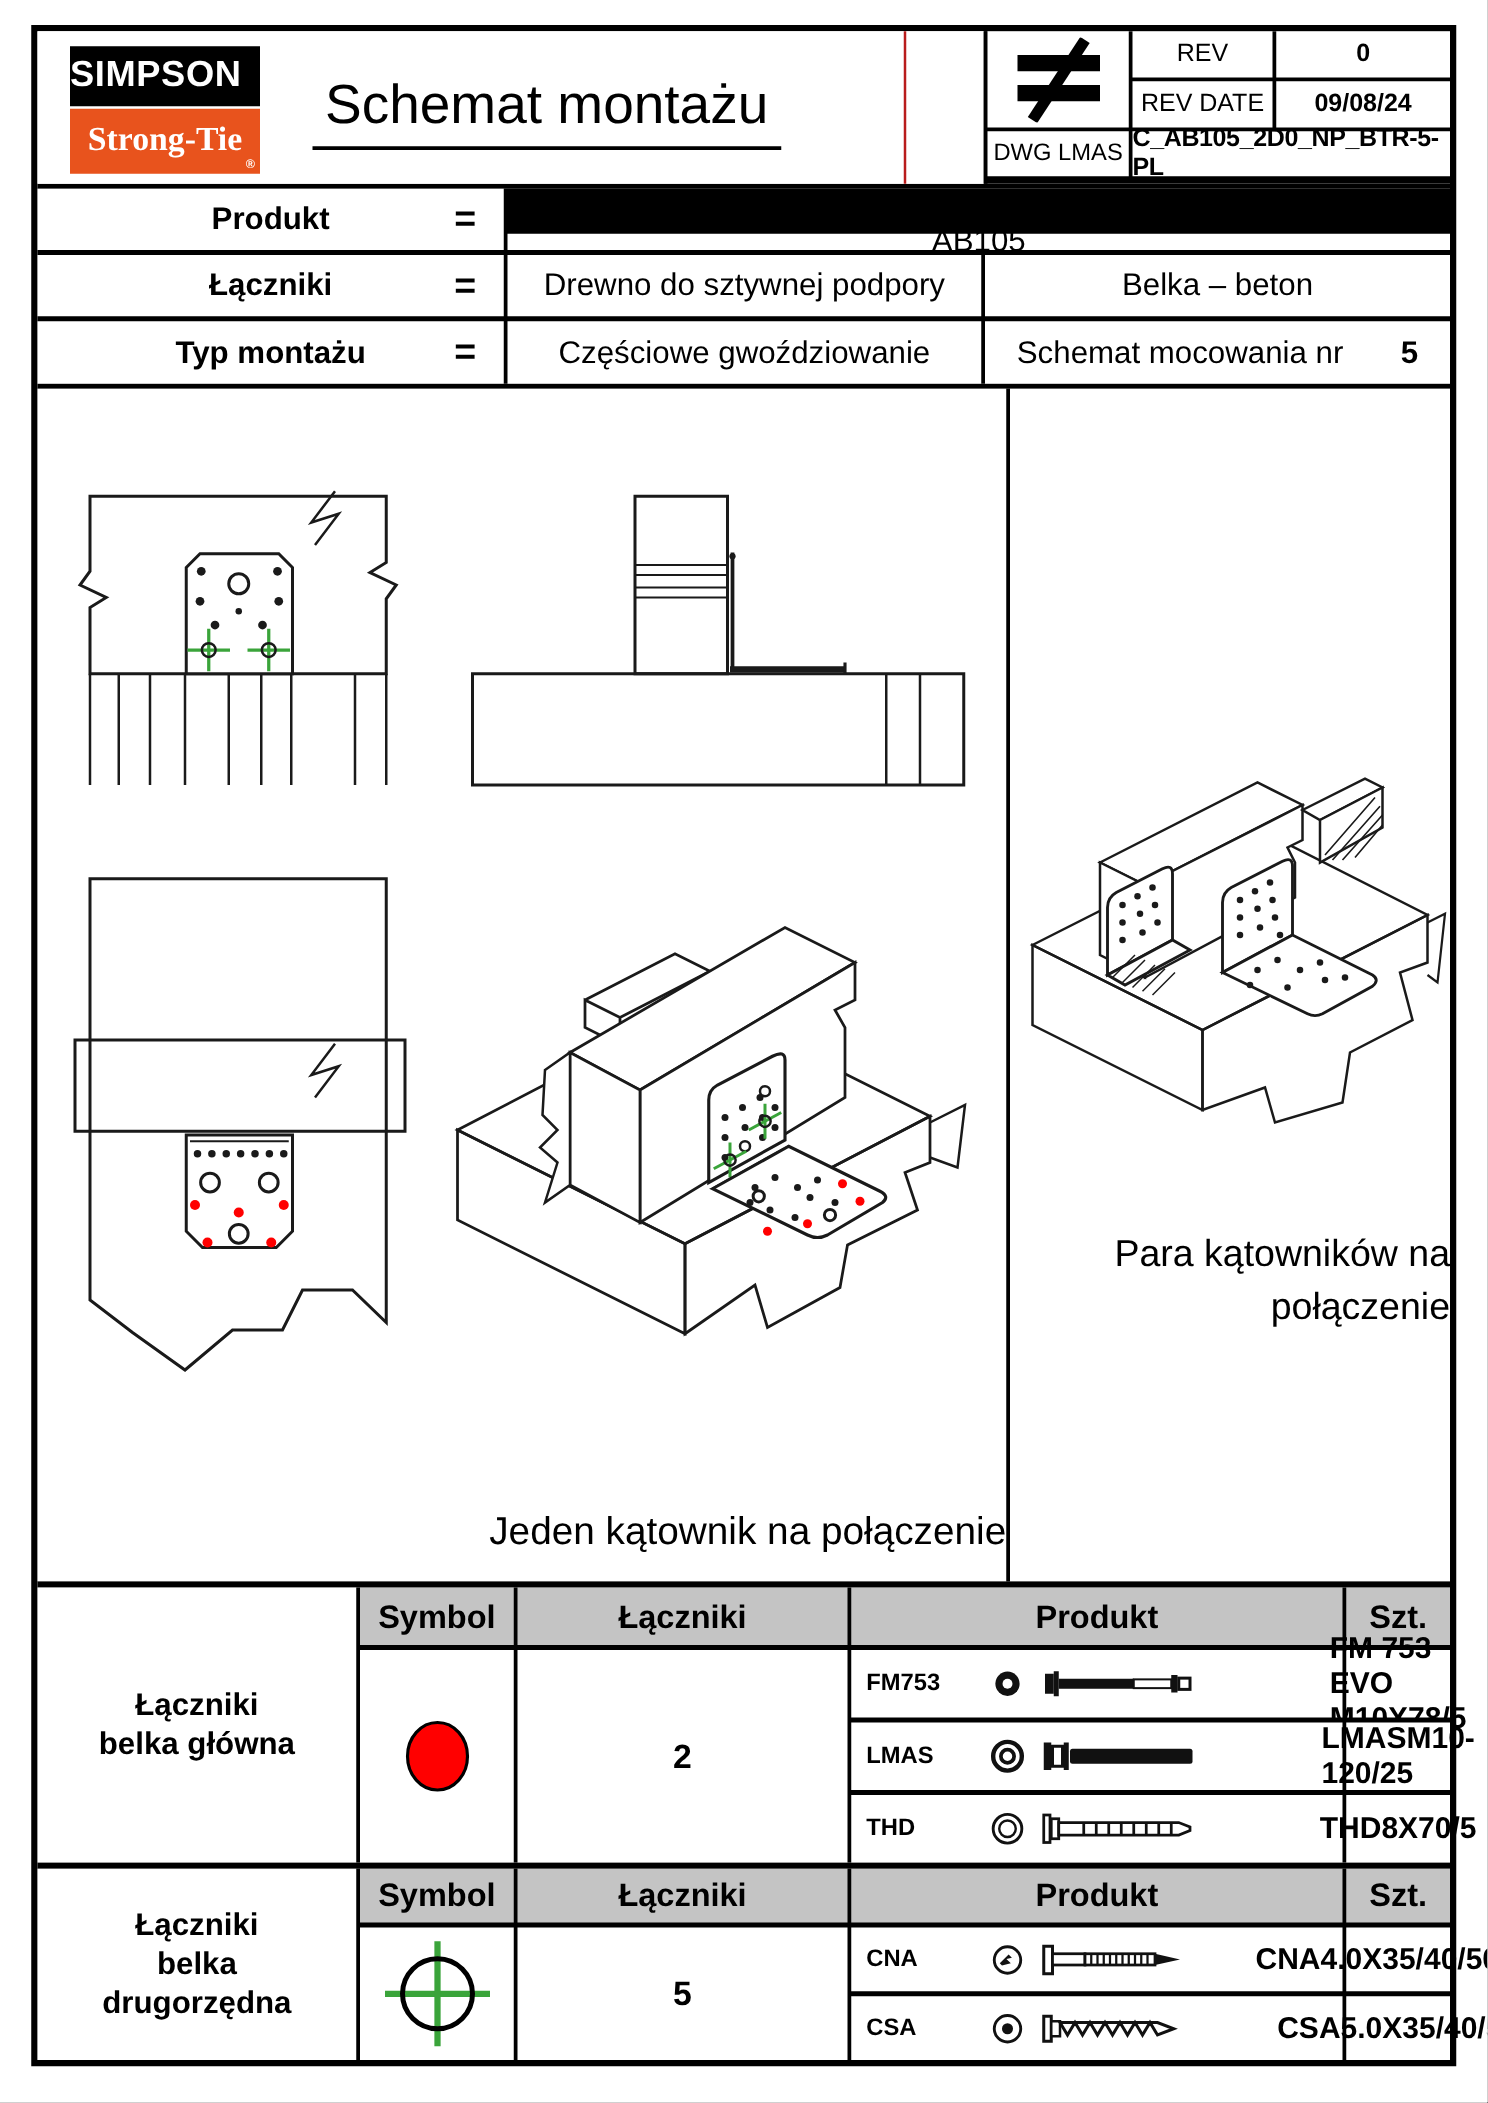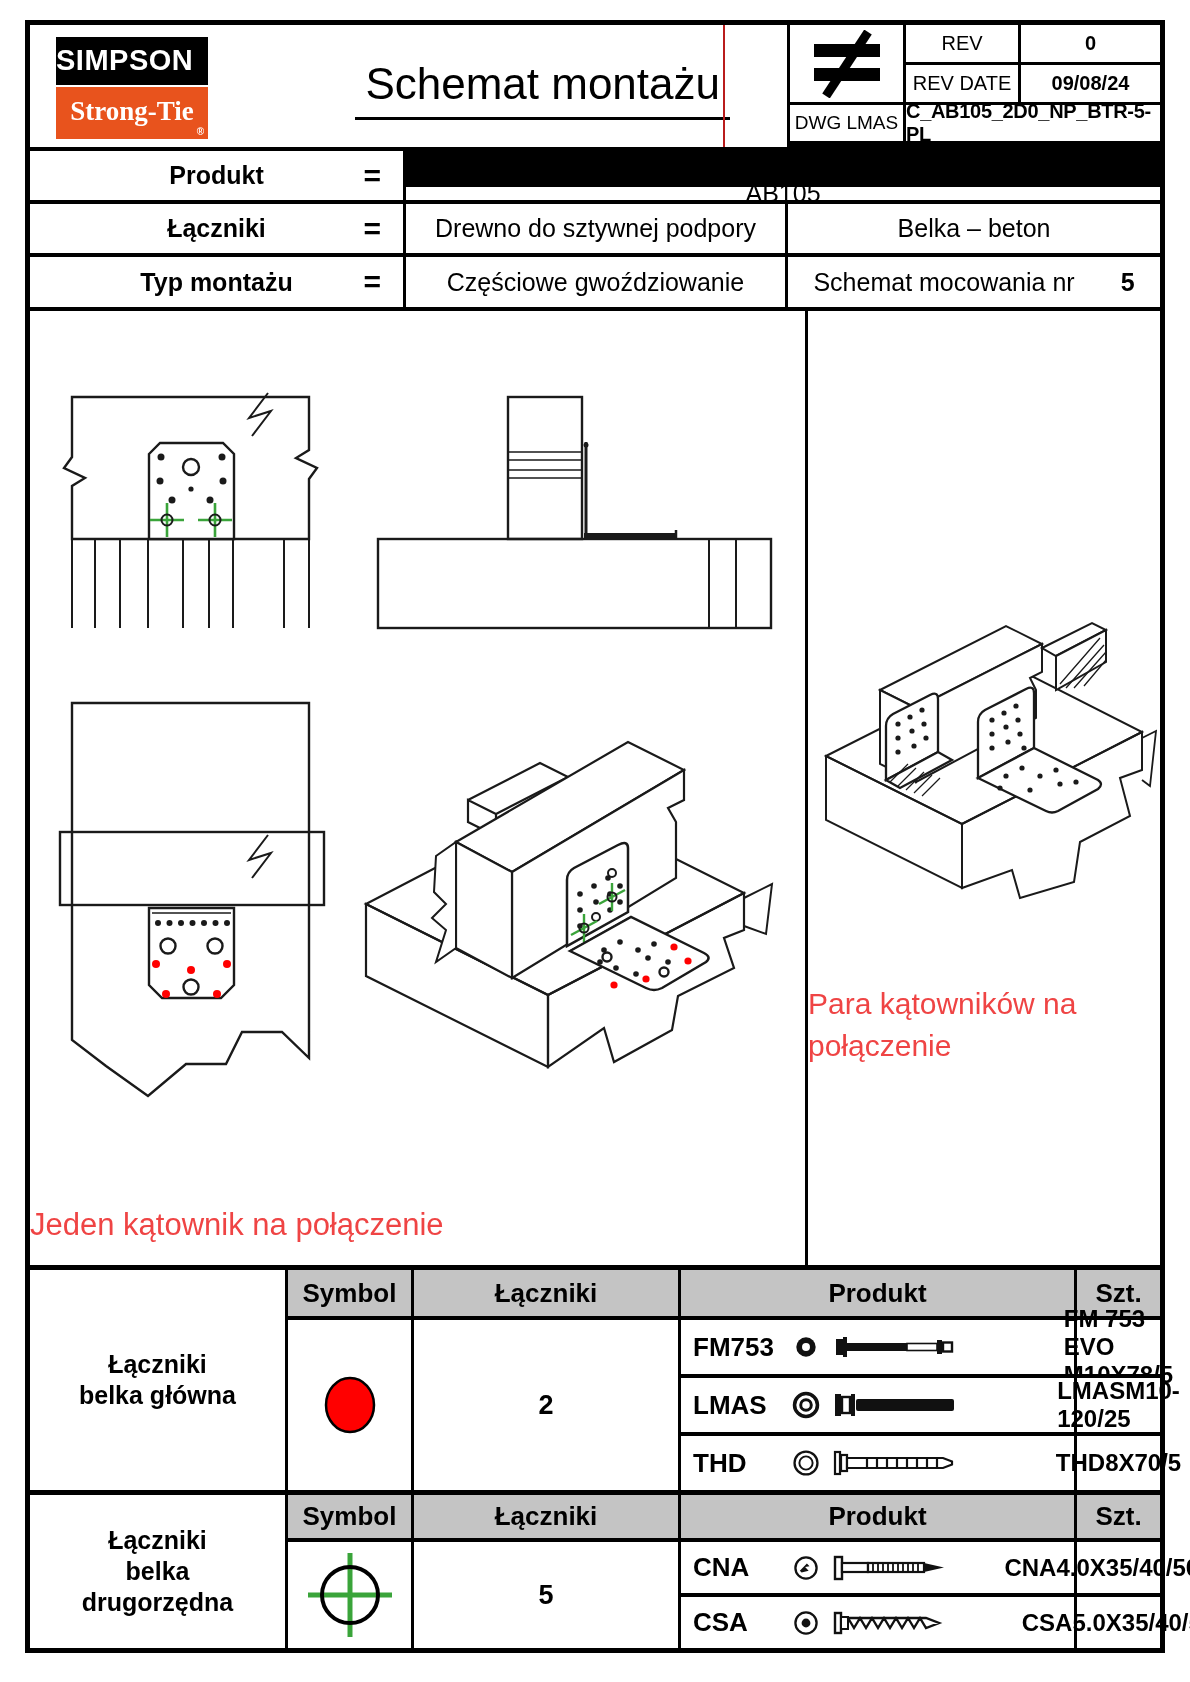--- a/index.html
+++ b/index.html
@@ -12,21 +12,21 @@
 
   
   .header{position:relative;height:122px;background:#fff;}
   .logo{position:absolute;left:26px;top:12px;width:152px;}
   .logo-top{background:#000;color:#fff;font-weight:bold;font-size:29px;
             text-align:left;letter-spacing:.5px;padding:7px 0 8px 0;}
   .logo-bottom{position:relative;background:#e8531d;color:#fff;text-align:center;
             font-family:"Liberation Serif",serif;font-weight:bold;font-size:27px;
             padding:9px 0 12px 0;margin-top:2px;}
   .logo-bottom .reg{position:absolute;right:4px;bottom:2px;font-size:10px;font-family:"Liberation Sans",sans-serif;}
-  .title-wrap{position:absolute;left:220px;width:480px;top:34px;text-align:right;}
+  .title-wrap{position:absolute;left:220px;width:480px;top:34px;text-align:left;}
   .doc-title{display:inline-block;font-size:44px;border-bottom:3px solid #000;padding:0 10px 8px 10px;}
   .rev-block{position:absolute;right:0;top:0;height:122px;width:437px;border-left:2px solid #b91c1c;box-sizing:border-box;}
   .rev-grid{position:absolute;right:0;top:0;width:370px;height:122px;background:#000;border-left:3px solid #000;
             box-sizing:content-box;display:grid;grid-template-columns:113px 112px 139px;
             grid-template-rows:37px 37px 36px;gap:3px;}
   .rev-grid>div{background:#fff;display:flex;align-items:center;justify-content:center;font-size:20px;}
   .neq-cell{grid-column:1;grid-row:1/3;}
   .dwg-val{grid-column:2/4;font-size:18px;font-weight:bold;letter-spacing:-.3px;}
   .rev-val{font-weight:bold;}
 
@@ -37,41 +37,41 @@
   .info-grid>div{background:#fff;display:flex;align-items:center;justify-content:center;font-size:25px;}
   .info-label{background:#c4c4c4;position:relative;font-weight:bold;font-size:26px;}
   .info-label .eq{position:absolute;right:22px;font-size:30px;font-weight:bold;}
   .span2{grid-column:2/4;margin-top:36px;}
   .nr-cell{gap:46px;}
 
   
   .main-area{height:954px;background:#000;display:grid;grid-template-columns:775px 352px;column-gap:3px;}
   .panel{background:#fff;position:relative;overflow:hidden;}
   .panel svg{position:absolute;left:0;top:0;}
-  .caption{position:absolute;left:0;right:0;text-align:left;font-size:31px;color:#ef4444;}
+  .caption{position:absolute;left:0;right:0;text-align:right;font-size:31px;color:#000000;}
   .caption.pair{font-size:30px;line-height:42px;}
 
   
   .ftable{background:#000;display:grid;column-gap:3px;row-gap:4px;
           grid-template-columns:255px 123px 264px 393px 83px;}
   .t1{height:220px;grid-template-rows:46px 54px 54px 54px;}
   .t2{height:153px;grid-template-rows:43px 51px 51px;}
   .ftable>div{background:#fff;display:flex;align-items:center;justify-content:center;}
   .ftable .ghead{background:#c4c4c4;font-weight:bold;font-size:26px;}
   .group-cell{background:#c4c4c4;grid-column:1;flex-direction:column;font-weight:bold;font-size:25px;line-height:31px;}
   .t1 .group-cell{grid-row:1/5;}
   .t2 .group-cell{grid-row:1/4;}
   .sym-cell{flex-direction:column;}
   .t1 .sym-cell{grid-row:2/5;}
   .t2 .sym-cell{grid-row:2/4;}
   .qty-cell{font-size:27px;font-weight:bold;}
   .t1 .qty-cell{grid-row:2/5;}
   .t2 .qty-cell{grid-row:2/4;}
   .fast-cell{justify-content:flex-start !important;padding-left:12px;gap:12px;}
-  .fast-code{font-weight:bold;font-size:26px;width:86px;}
+  .fast-code{font-weight:bold;font-size:19px;width:86px;}
   .prod-cell{font-weight:bold;font-size:24px;}
   .drawing-stroke{stroke:#1a1a1a;fill:none;}
 </style>
 </head>
 <body>
 
 <div class="page">
  <div class="frame">
 
   <div class="header">

